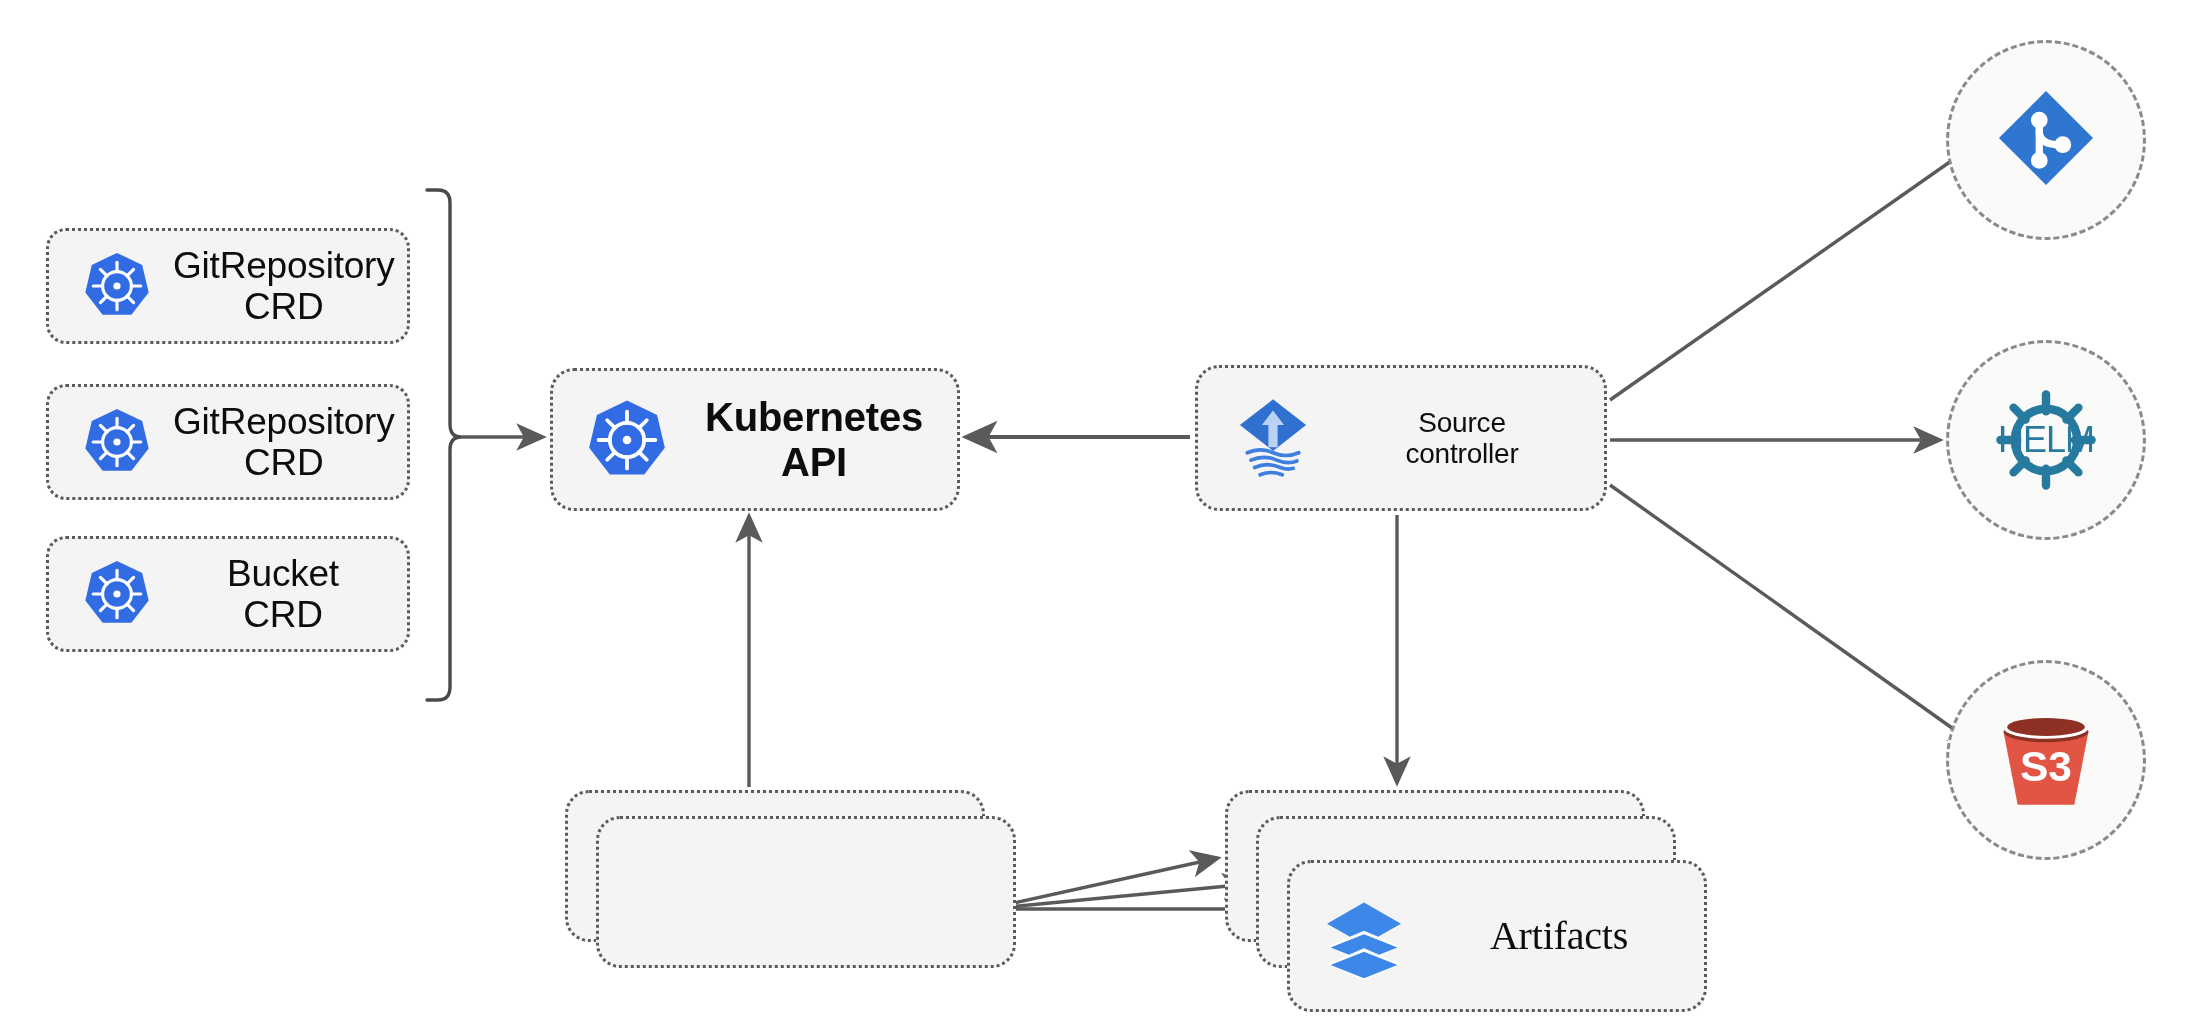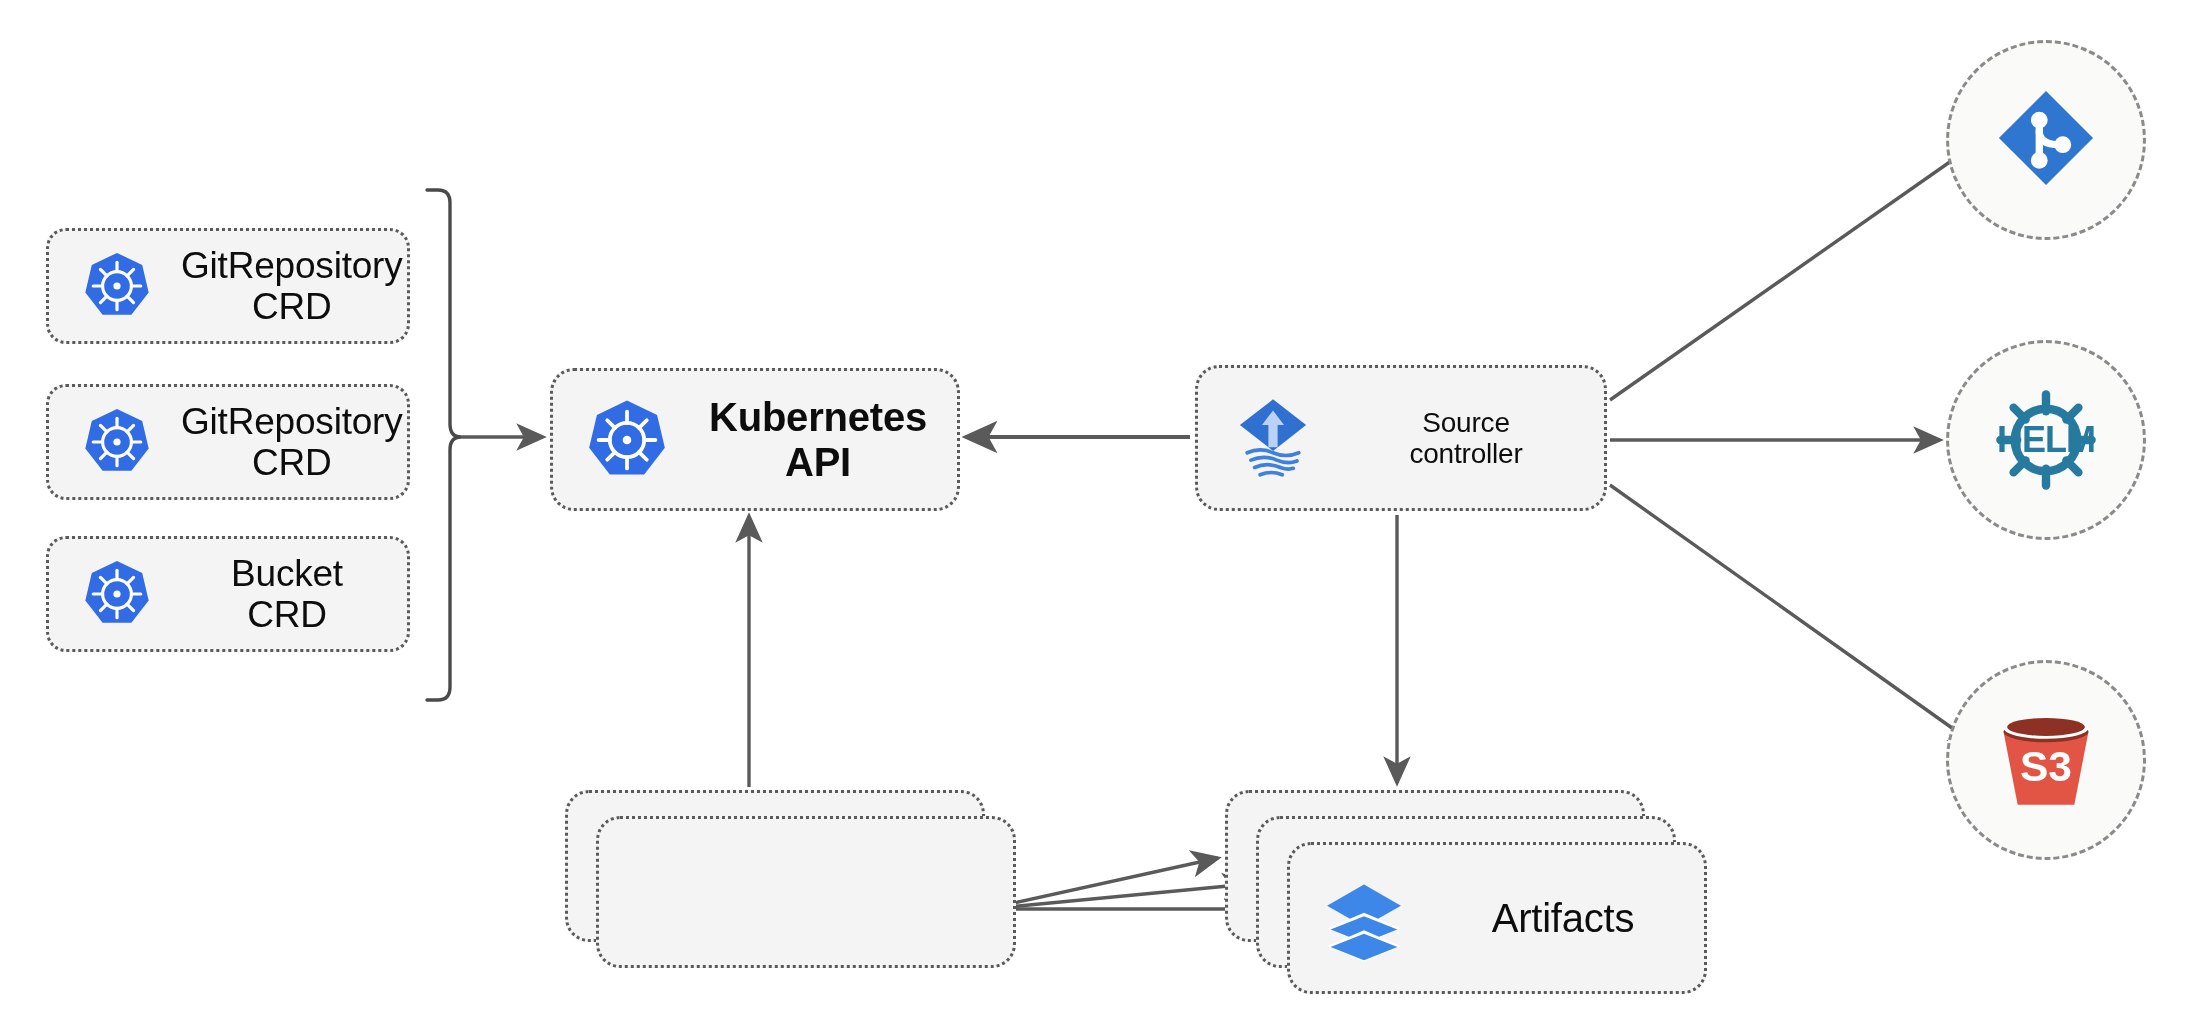--- a/index.html
+++ b/index.html
@@ -32,21 +32,21 @@
     z-index:2;
   }
   .node.ghost{ z-index:1; }
   .node-inner{
     position:absolute;
     inset:0;
     display:flex;
     flex-direction:row;
     align-items:center;
     justify-content:flex-start;
-    gap:8px;
+    gap:0px;
   }
   .icon-slot{
     flex:0 0 auto;
     display:flex;
     align-items:center;
     justify-content:center;
   }
   .node-label{
     flex:1 1 auto;
     text-align:center;
@@ -98,21 +98,21 @@
   }
   #consumers-b1{ left:565px; top:790px; }
   #consumers-b2{ left:596px; top:816px; }
   #consumers-b3{ left:627px; top:842px; }
   #consumers-b3 .icon-slot{ width:132px; margin-left:8px; }
   #consumers-b3 .node-label{ font-size:40px; padding-right:16px; }
 
   
   #artifacts-b1{ left:1225px; top:790px; }
   #artifacts-b2{ left:1256px; top:816px; }
-  #artifacts-b3{ left:1287px; top:842px; }
+  #artifacts-b3{ left:1287px; top:860px;font-family:Liberation Serif, serif; }
   #artifacts-b3 .icon-slot{ width:132px; margin-left:8px; }
   #artifacts-b3 .node-label{ font-size:40px; padding-right:16px; }
 
   
   .circle-node{
     position:absolute;
     box-sizing:border-box;
     width:200px; height:200px;
     border-radius:50%;
     background:#fafaf8;
@@ -122,21 +122,21 @@
     justify-content:center;
     z-index:2;
   }
   #circle-git{ left:1946px; top:40px; }
   #circle-helm{ left:1946px; top:340px; }
   #circle-s3{ left:1946px; top:660px; }
 
   .helm-text{
     position:absolute;
     font-size:36px;
-    font-weight:bold;
+    font-weight:normal;
     letter-spacing:-1px;
     color:#277a9f;
   }
   .sr-only{
     position:absolute;
     width:1px;height:1px;
     overflow:hidden;
     clip:rect(0 0 0 0);
     white-space:nowrap;
   }

